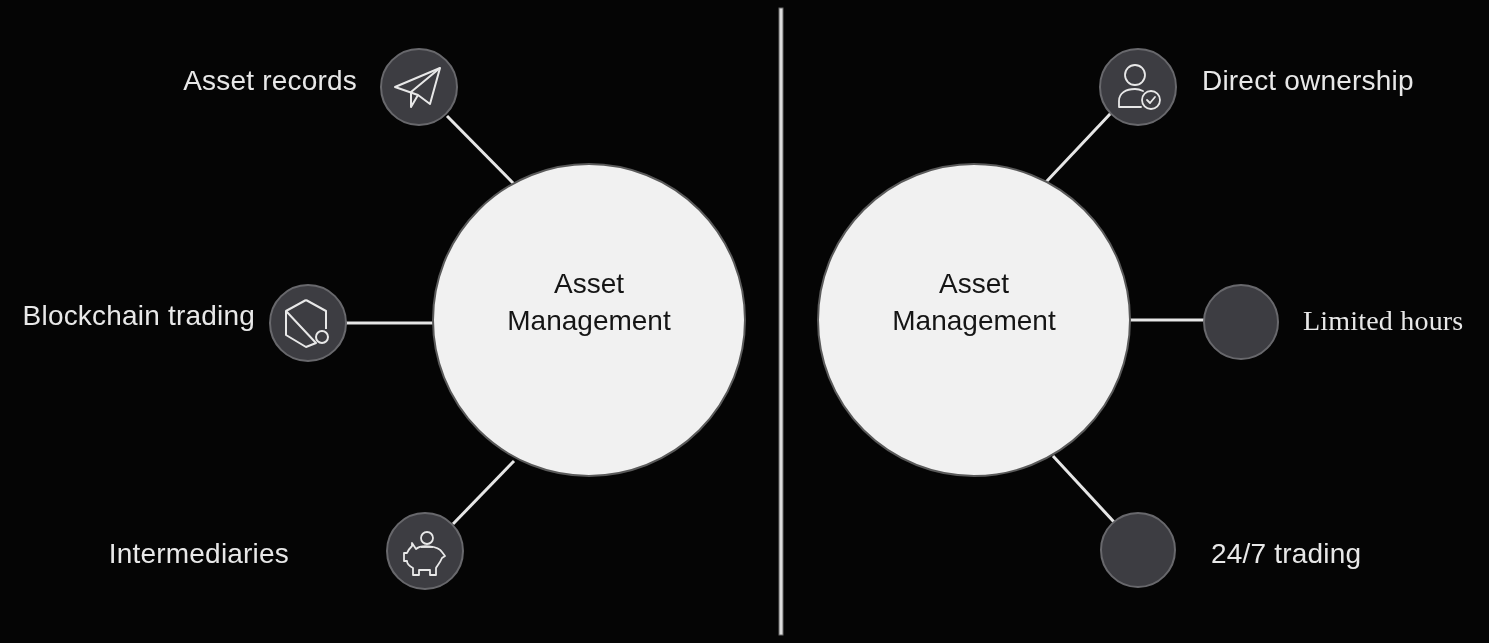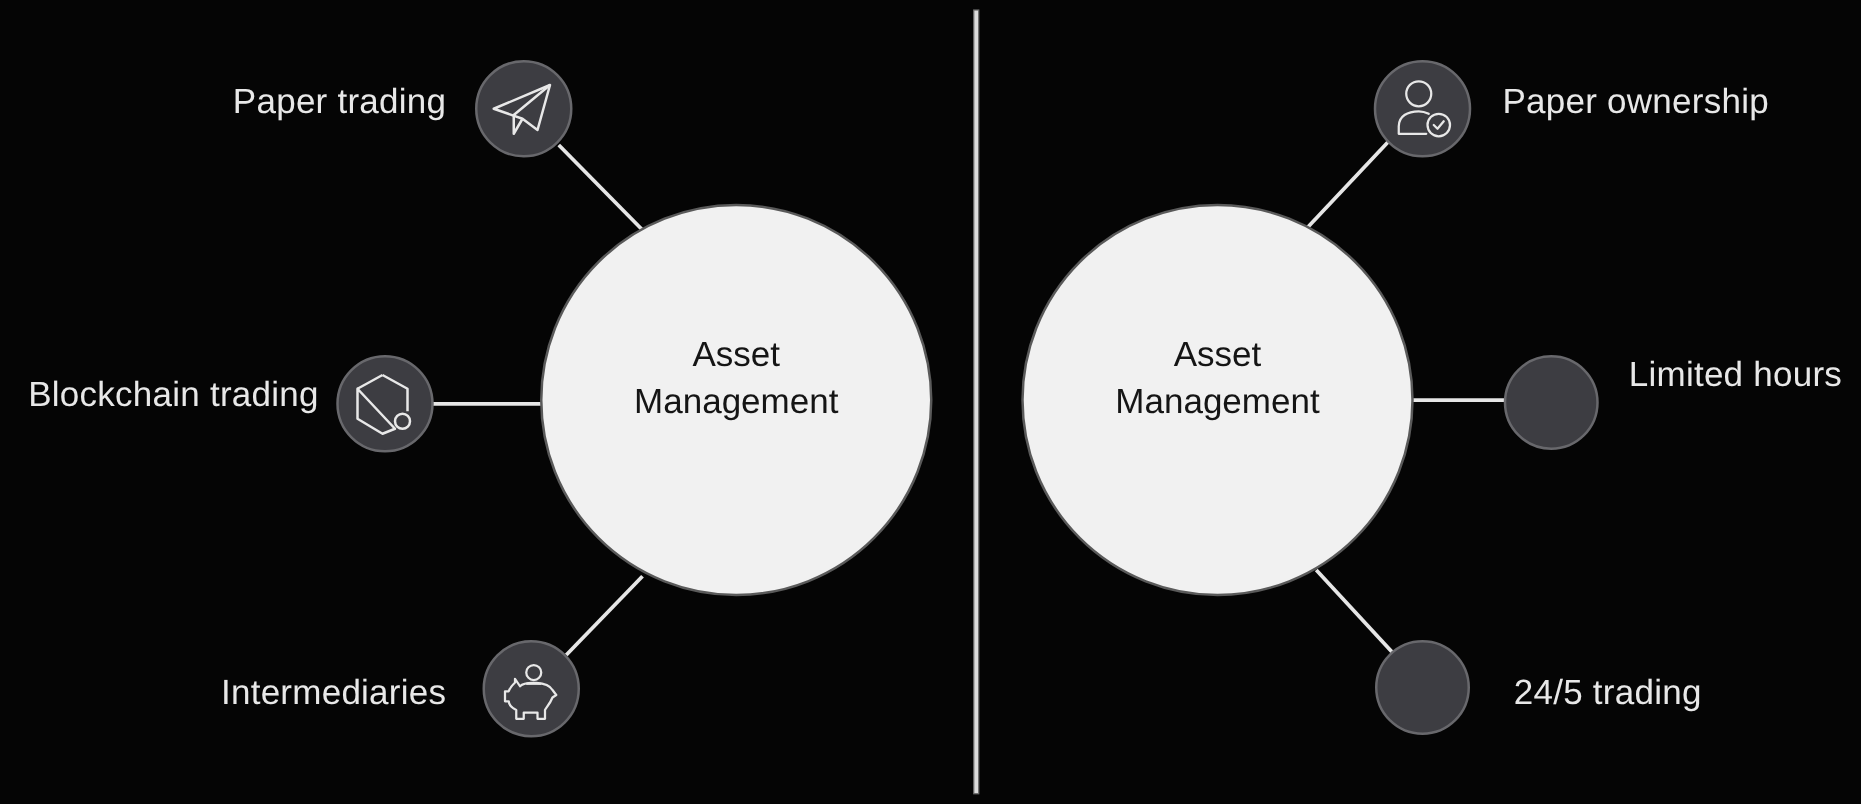--- a/index.html
+++ b/index.html
@@ -83,19 +83,19 @@
 
 <div class="hub-text" style="left:433px; top:265px;">
   <span>Asset</span>
   <span>Management</span>
 </div>
 <div class="hub-text" style="left:818px; top:265px;">
   <span>Asset</span>
   <span>Management</span>
 </div>
 
-<div class="label right-align" style="right:1132px; top:64px;">Paper trading</div>
+<div class="label right-align" style="right:1132px; top:64px;">Asset records</div>
 <div class="label right-align" style="right:1234px; top:299px;">Blockchain trading</div>
-<div class="label right-align" style="right:1132px; top:537px;">Intermediaries</div>
+<div class="label right-align" style="right:1200px; top:537px;">Intermediaries</div>
 
-<div class="label" style="left:1202px; top:64px;">Paper ownership</div>
-<div class="label" style="left:1303px; top:283px;">Limited hours</div>
-<div class="label" style="left:1211px; top:537px;">24/5 trading</div>
+<div class="label" style="left:1202px; top:64px;">Direct ownership</div>
+<div class="label" style="left:1303px; top:304px;font-family:Liberation Serif, serif;">Limited hours</div>
+<div class="label" style="left:1211px; top:537px;">24/7 trading</div>
 
 </body></html>

